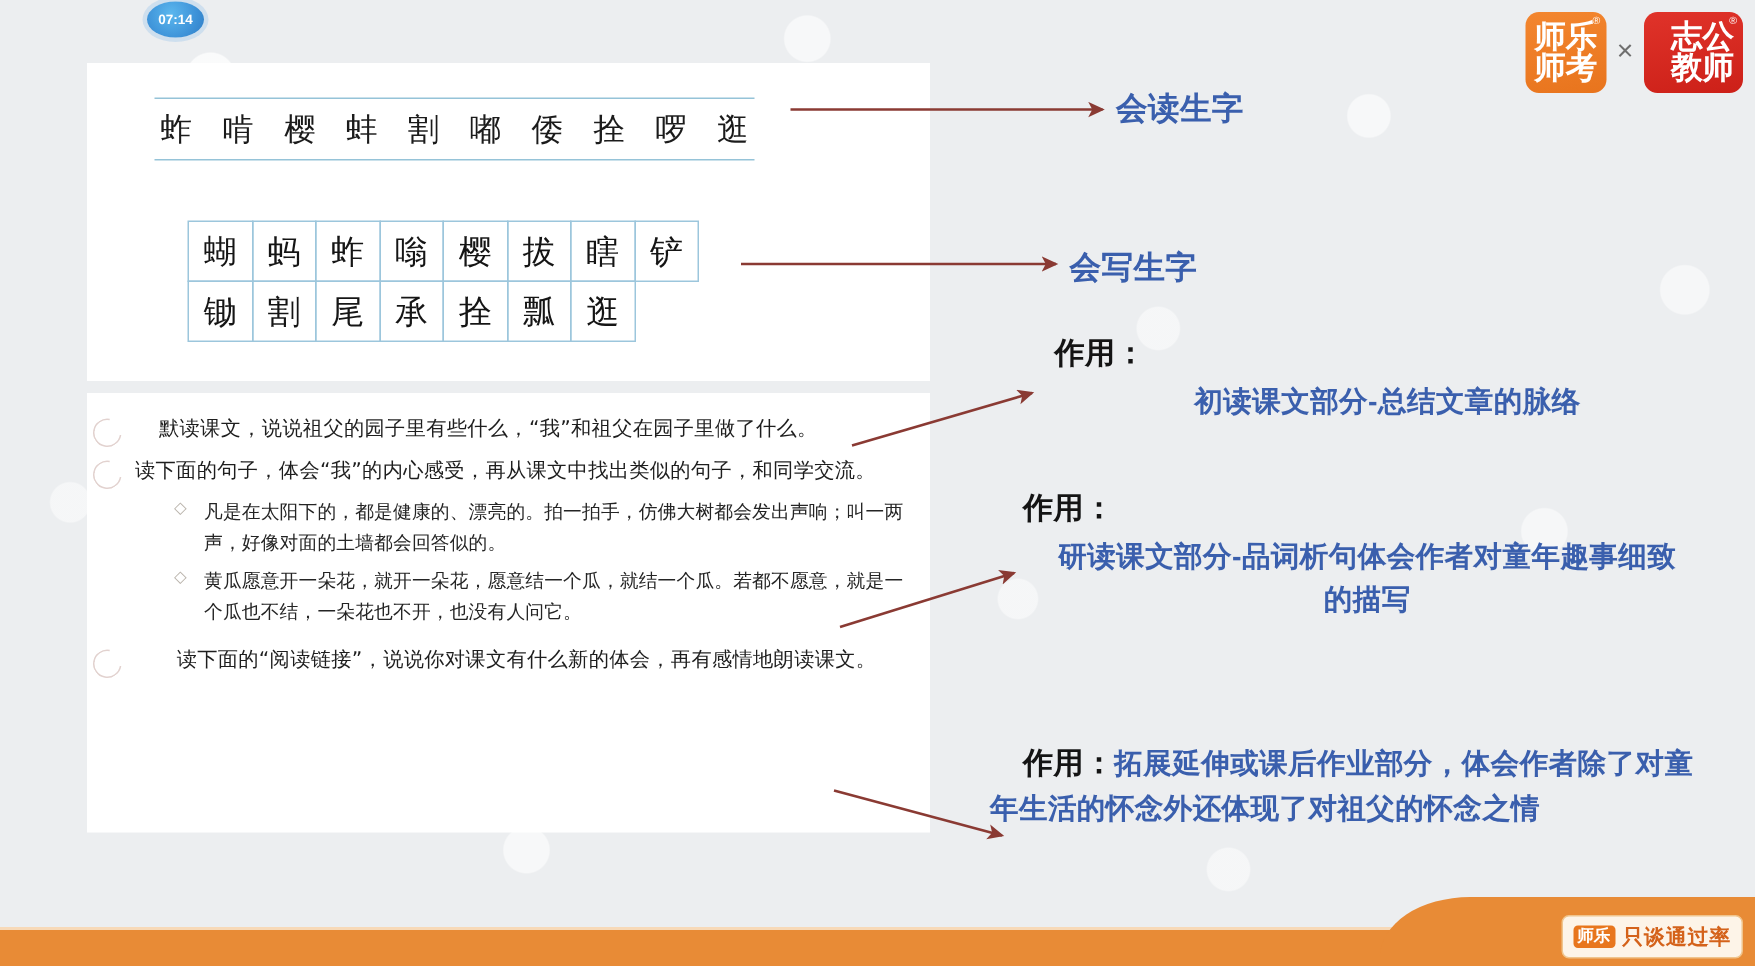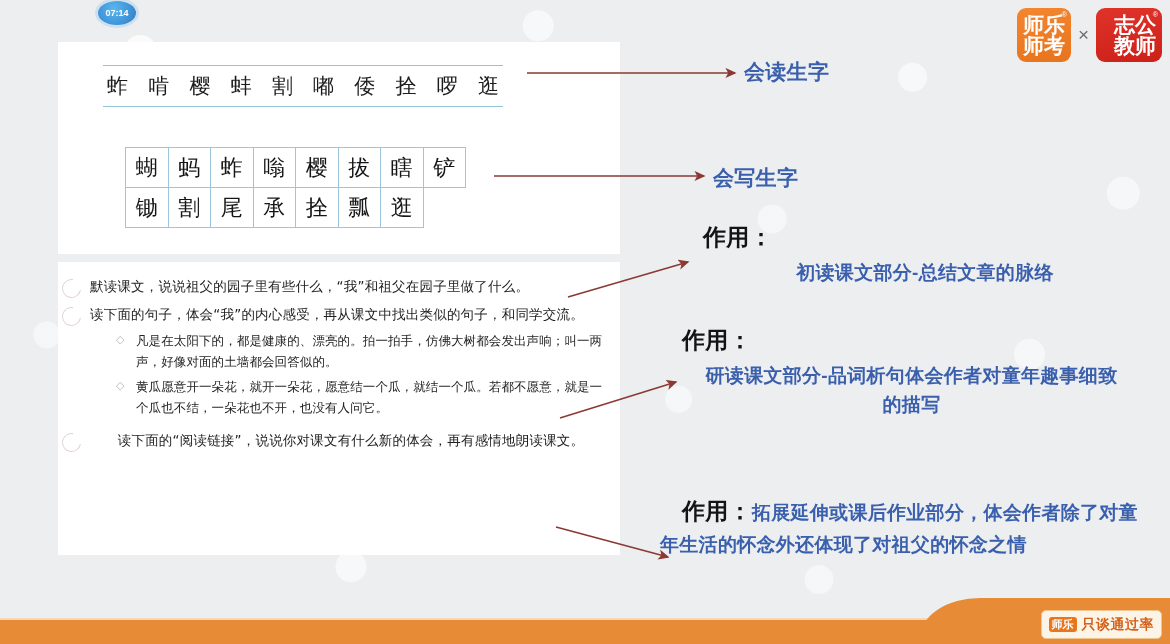--- a/index.html
+++ b/index.html
@@ -194,21 +194,21 @@
   }
   .anno-blue  { color: #3a5fad; }
 
   #anno-read  { left: 744px; top: 58px;  font-size: 21px; }
   #anno-write { left: 713px; top: 164px; font-size: 21px; }
 
   #anno-block-1 { left: 703px; top: 222px; width: 430px; }
   #anno-block-2 { left: 682px; top: 325px; width: 445px; }
   #anno-block-3 { left: 660px; top: 494px; width: 480px; }
 
-  .anno-label { font-size: 23px; font-weight: bold; color: #141414; }
+  .anno-label { font-size: 20px; font-weight: bold; color: #141414; }
   .anno-body  { font-size: 19px; font-weight: bold; color: #3a5fad; line-height: 1.52; text-align: center; }
   #anno-block-1 .anno-body { margin-top: 6px; margin-left: 14px; }
   #anno-block-2 .anno-body { margin-top: 6px; margin-left: 14px; }
   #anno-block-3 { font-size: 19px; line-height: 1.55; }
   #anno-block-3 .anno-label { margin-left: 22px; }
 
   
   #arrows {
     position: absolute;
     inset: 0;
@@ -315,21 +315,21 @@
         <div class="grid-cell">承</div>
         <div class="grid-cell">拴</div>
         <div class="grid-cell">瓢</div>
         <div class="grid-cell">逛</div>
       </div>
     </div>
 
   <div id="q-list">
       <div class="q-item">
         <div class="q-marker"></div>
-        <div style="flex: 1 1 0%;">
+        <div style="flex: 1 1 0%; margin-left: 16px;">
           <div class="q-text">默读课文，说说祖父的园子里有些什么，“我”和祖父在园子里做了什么。</div>
         </div>
       </div>
       <div class="q-item">
         <div class="q-marker"></div>
         <div style="flex: 1 1 0%;">
           <div class="q-text">读下面的句子，体会“我”的内心感受，再从课文中找出类似的句子，和同学交流。</div>
           <div class="sub-list">
             <div class="sub-item">
               <div class="sub-marker">◇</div>

